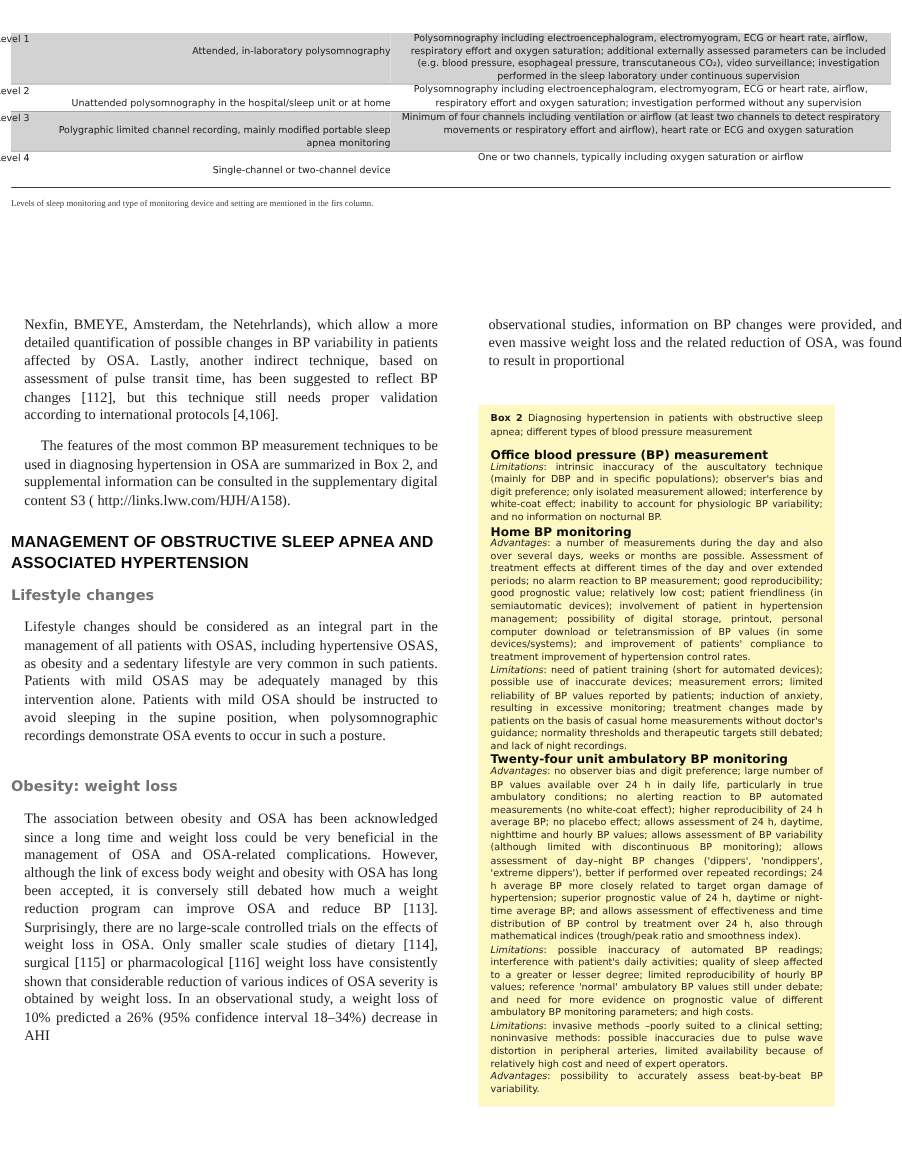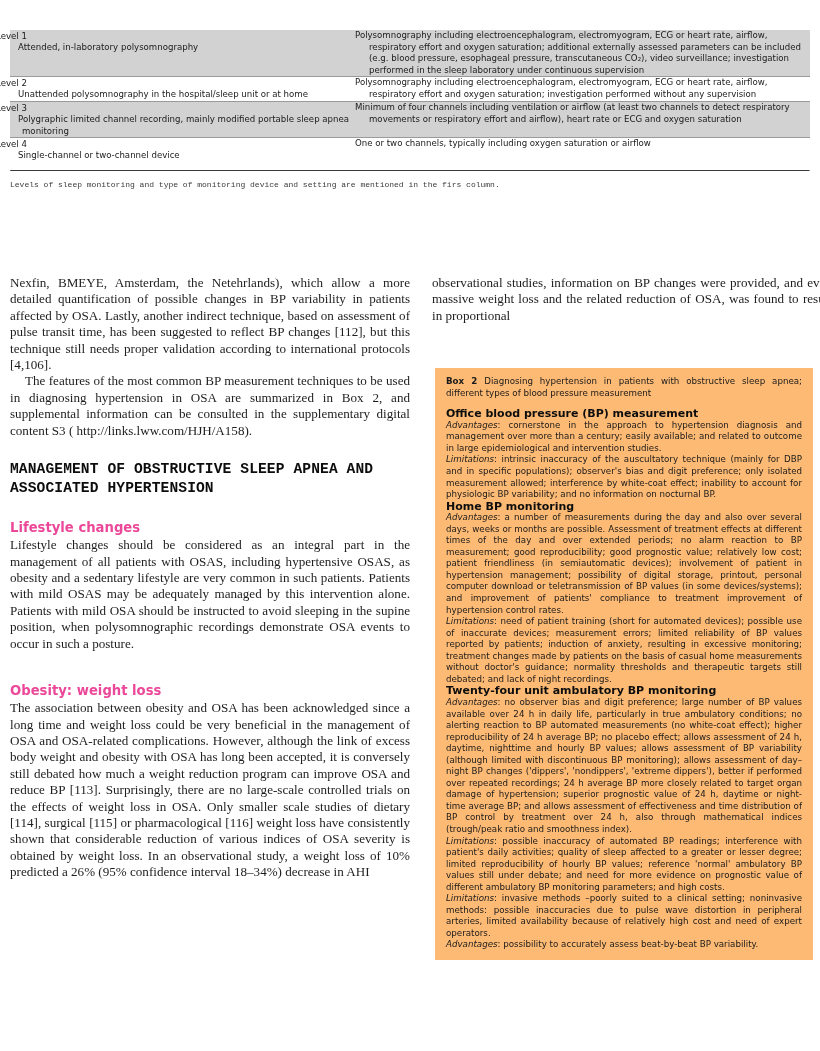--- a/index.html
+++ b/index.html
@@ -29,104 +29,105 @@
     border-collapse: collapse;
     table-layout: fixed;
   }
   .tbl td {
     vertical-align: top;
     padding: 0;
   }
   .row-shade { background: #d2d2d2; }
   .row-plain { background: #ffffff; }
   .col-left  { width: 345px; padding: 3px 8px 5px 22px; }
-  .col-right { width: 455px; padding: 3px 6px 5px 8px; }
+  .col-right { width: 455px; padding: 3px 6px 5px 8px; text-align: center; }
 
   .lvl-label {
     font-size: 8.6px;
     line-height: 12px;
     color: #1a1a1a;
     margin-left: -14px;
   }
   .lvl-desc {
     font-size: 8.6px;
     line-height: 11.6px;
     color: #1a1a1a;
     text-indent: 0;
-    padding-left: 12px;
+    padding-left: 28px;
     text-indent: -4px;
+    text-align: right;
   }
   .rt-text {
     font-size: 8.6px;
     line-height: 11.6px;
     color: #1a1a1a;
     padding-left: 14px;
     text-indent: -14px;
   }
   .rt-text.one-line { padding-left: 0; text-indent: 0; }
   .rule-thin { height: 1px; background: #9a9a9a; font-size: 0; line-height: 0; }
   .rule-bottom-gap { height: 8px; background: #fff; font-size:0; line-height:0; }
   .tbl-foot-rule {
     margin-top: 0px;
     border-top: 1.6px solid #3a3a3a;
     border-bottom: 0;
     height: 0;
   }
   .tbl-caption {
-    font-family: Liberation Mono, monospace;
+    font-family: Liberation Serif, serif;
     font-size: 8px;
     line-height: 12px;
     color: #3c3c3c;
     margin-top: 7px;
   }
 
   
   .col-body-left {
     position: absolute;
     left: 10px;
     top: 275px;
     width: 400px;
   }
   p.body {
     font-family: "Liberation Serif", serif;
     font-size: 13.1px;
     line-height: 16.4px;
     text-align: justify;
-    margin: 0;
+    margin: 12px;
     color: #1d1d1d;
     -webkit-hyphens: none;
     hyphens: none;
   }
   p.body.indent { text-indent: 15px; }
   h2.sec-title {
-    font-family: Liberation Mono, monospace;
+    font-family: Liberation Sans, sans-serif;
     font-weight: bold;
     font-size: 14.6px;
     line-height: 18.6px;
     margin: 21px 0 0 0;
     color: #0d0d0d;
     letter-spacing: 0.1px;
   }
   h3.sub-title {
     font-family: "DejaVu Sans", sans-serif;
     font-weight: bold;
     font-size: 13.2px;
     line-height: 16px;
-    margin: 23px 0 1px 0;
-    color: #ec4899;
+    margin: 13px 0 1px 0;
+    color: #737373;
   }
   h3.sub-title.gap-big { margin-top: 31px; }
 
   
   .box2 {
     position: absolute;
     left: 435px;
     top: 368px;
-    width: 378px;
-    background: #fdba74;
+    width: 324px;
+    background: #fef9c3;
     padding: 8px 11px 9px 11px;
     box-sizing: border-box;
     font-family: "DejaVu Sans", sans-serif;
   }
   .box2 .b-title {
     font-size: 8.7px;
     line-height: 11.6px;
     text-align: justify;
     margin: 0 0 9px 0;
     color: #1a1a1a;
@@ -229,21 +230,20 @@
 </div>
 
 <div class="rcol-top">
   <p class="body">observational studies, information on BP changes were provided, and even massive weight loss and the related reduction of OSA, was found to result in proportional</p>
 </div>
 
 <div class="box2">
   <p class="b-title"><b>Box 2</b><span> Diagnosing hypertension in patients with obstructive sleep apnea; different types of blood pressure measurement</span></p>
 
   <h4>Office blood pressure (BP) measurement</h4>
-  <p class="b-para"><i>Advantages</i><span>: cornerstone in the approach to hypertension diagnosis and management over more than a century; easily available; and related to outcome in large epidemiological and intervention studies.</span></p>
   <p class="b-para"><i>Limitations</i><span>: intrinsic inaccuracy of the auscultatory technique (mainly for DBP and in specific populations); observer's bias and digit preference; only isolated measurement allowed; interference by white-coat effect; inability to account for physiologic BP variability; and no information on nocturnal BP.</span></p>
 
   <h4>Home BP monitoring</h4>
   <p class="b-para"><i>Advantages</i><span>: a number of measurements during the day and also over several days, weeks or months are possible. Assessment of treatment effects at different times of the day and over extended periods; no alarm reaction to BP measurement; good reproducibility; good prognostic value; relatively low cost; patient friendliness (in semiautomatic devices); involvement of patient in hypertension management; possibility of digital storage, printout, personal computer download or teletransmission of BP values (in some devices/systems); and improvement of patients' compliance to treatment improvement of hypertension control rates.</span></p>
   <p class="b-para"><i>Limitations</i><span>: need of patient training (short for automated devices); possible use of inaccurate devices; measurement errors; limited reliability of BP values reported by patients; induction of anxiety, resulting in excessive monitoring; treatment changes made by patients on the basis of casual home measurements without doctor's guidance; normality thresholds and therapeutic targets still debated; and lack of night recordings.</span></p>
 
   <h4>Twenty-four unit ambulatory BP monitoring</h4>
   <p class="b-para"><i>Advantages</i><span>: no observer bias and digit preference; large number of BP values available over 24 h in daily life, particularly in true ambulatory conditions; no alerting reaction to BP automated measurements (no white-coat effect); higher reproducibility of 24 h average BP; no placebo effect; allows assessment of 24 h, daytime, nighttime and hourly BP values; allows assessment of BP variability (although limited with discontinuous BP monitoring); allows assessment of day–night BP changes ('dippers', 'nondippers', 'extreme dippers'), better if performed over repeated recordings; 24 h average BP more closely related to target organ damage of hypertension; superior prognostic value of 24 h, daytime or night-time average BP; and allows assessment of effectiveness and time distribution of BP control by treatment over 24 h, also through mathematical indices (trough/peak ratio and smoothness index).</span></p>
   <p class="b-para"><i>Limitations</i><span>: possible inaccuracy of automated BP readings; interference with patient's daily activities; quality of sleep affected to a greater or lesser degree; limited reproducibility of hourly BP values; reference 'normal' ambulatory BP values still under debate; and need for more evidence on prognostic value of different ambulatory BP monitoring parameters; and high costs.</span></p>
 

